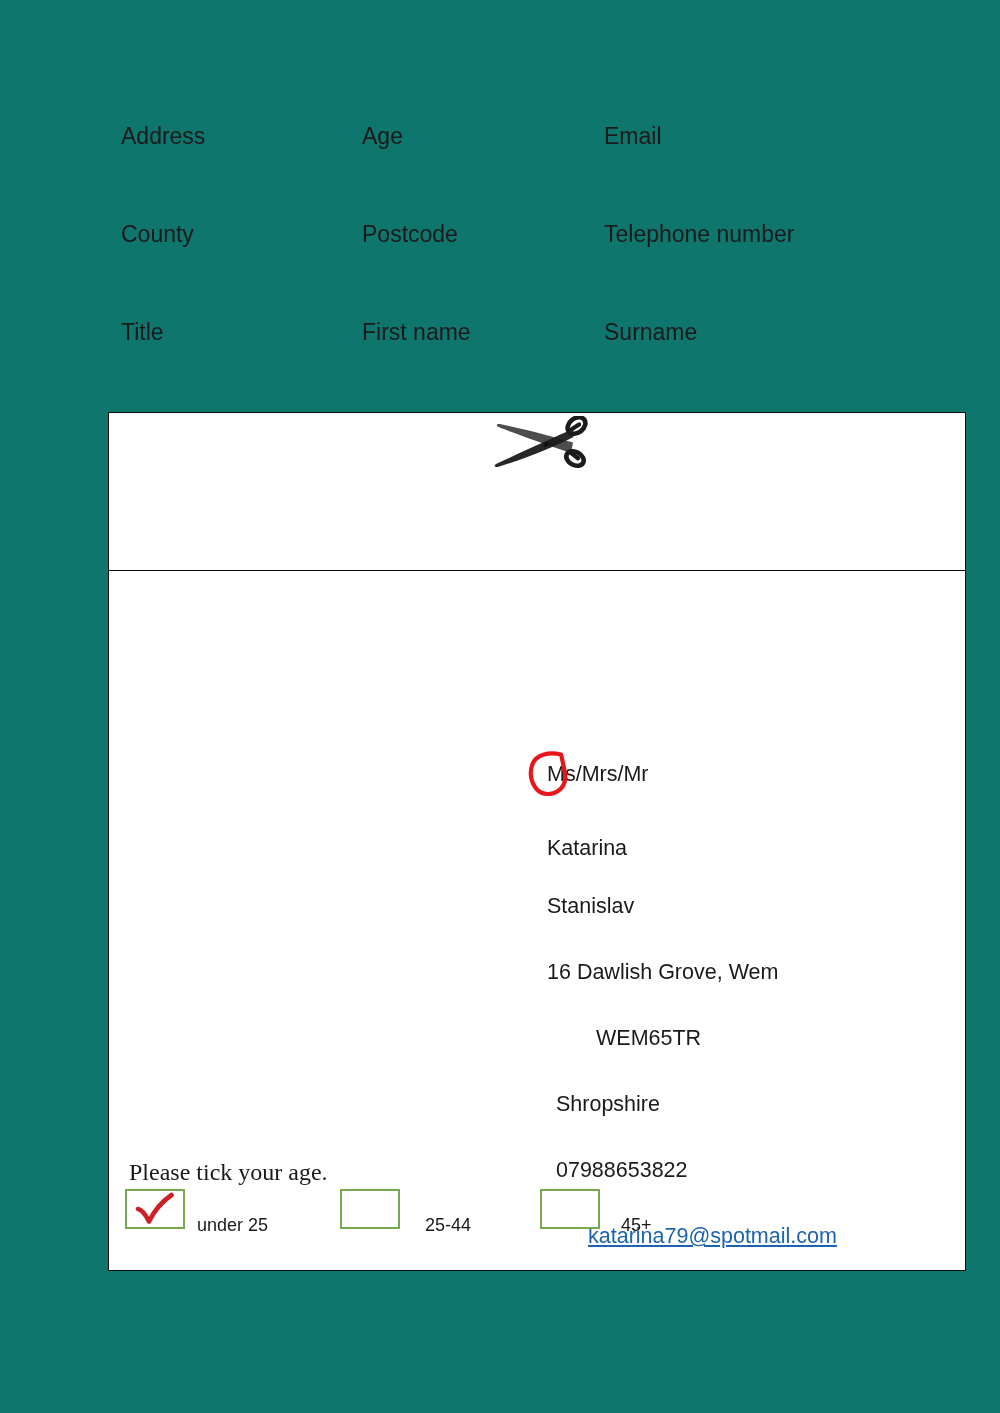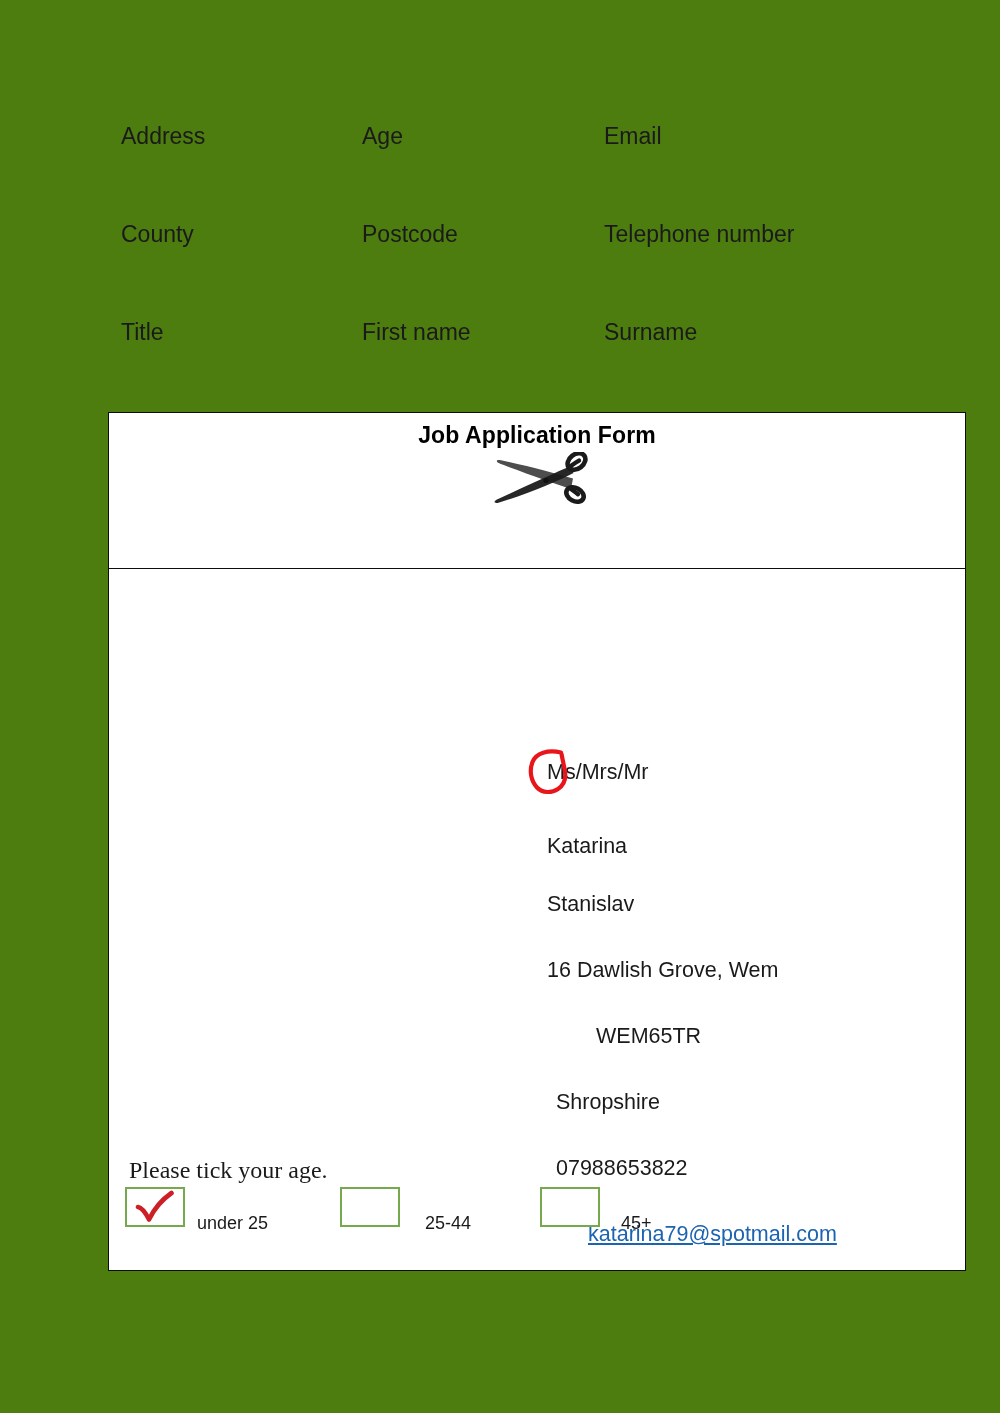--- a/index.html
+++ b/index.html
@@ -13,21 +13,21 @@
     height: 1413px;
     position: relative;
     font-family: "Liberation Sans", "DejaVu Sans", sans-serif;
     color: #000000;
     overflow: hidden;
   }
 
   .page {
     position: absolute;
     inset: 0;
-    background: #4d7c0f;
+    background: #0f766e;
   }
 
   
   .label-grid {
     position: absolute;
     left: 0;
     top: 0;
     width: 1000px;
     height: 400px;
   }
@@ -197,21 +197,20 @@
     <div class="fld-label r2 c2">Postcode</div>
     <div class="fld-label r2 c3">Telephone number</div>
     <div class="fld-label r3 c1">Title</div>
     <div class="fld-label r3 c2">First name</div>
     <div class="fld-label r3 c3">Surname</div>
   </div>
 
   <div class="form-table">
 
     <div class="form-header">
-      <div class="form-title">Job Application Form</div>
       <div class="scissors-wrap">
         <svg width="104" height="56" viewBox="0 0 104 56" aria-hidden="true">
           <g fill="#1b1b1b">
 
             <path d="M86.5 13.5 C70 21, 42 33.5, 12 47.5 C10.5 48.2, 9.5 49.2, 9.6 50.1 C9.8 51.2, 11.6 51.2, 14.2 50.4 C44 41.5, 72 29.5, 88.5 21 Z" opacity="0.95"></path>
 
             <path d="M88 26.5 C71 21.5, 44 14, 16 8.2 C13.6 7.7, 11.9 7.9, 11.8 8.9 C11.7 10, 12.9 10.9, 15.2 11.8 C43 22, 69.5 31.5, 86 37 Z" opacity="0.78"></path>
 
             <circle cx="61" cy="28.5" r="2.6" fill="#111"></circle>
           </g>

